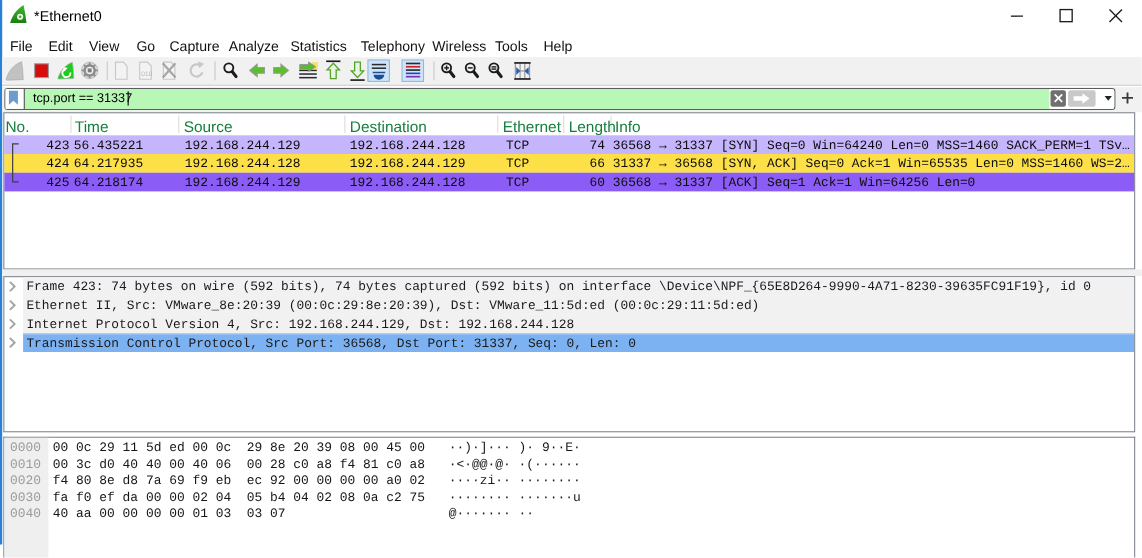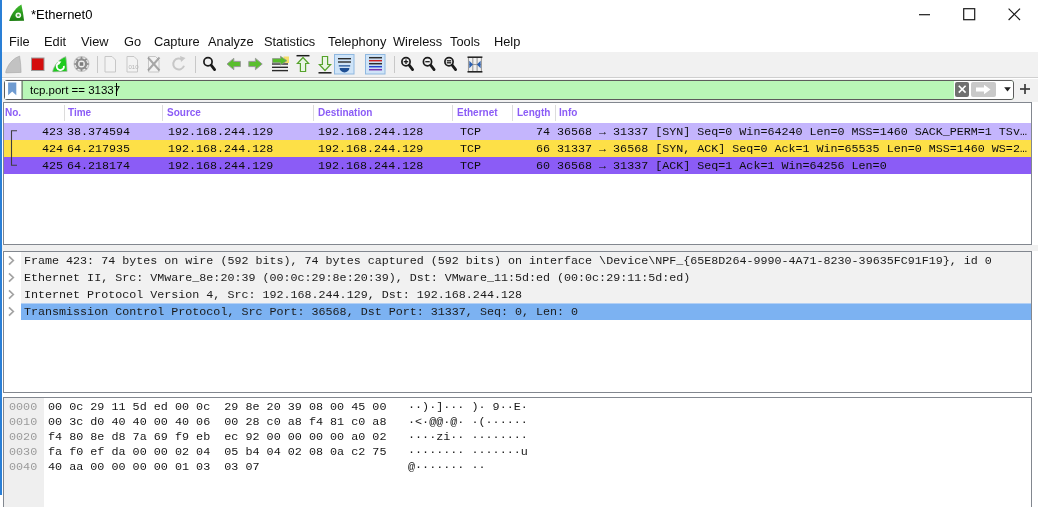--- a/index.html
+++ b/index.html
@@ -18,21 +18,21 @@
 
 #filterrow { left:2px; top:79px; width:1036px; height:23px; background:#f1f1f1; }
 #filterbox { left:4px; top:80px; width:1010px; height:20px; background:#b9f7b7; border:1px solid #5c5c5c; border-radius:3px; }
 #filterwhite { left:954px; top:81px; width:59px; height:18px; background:#ffffff; border-radius:0 2px 2px 0; }
 #ftext { left:30px; top:84px; font-size:11.5px; color:#000; }
 #fcursor { left:116px; top:83px; width:1px; height:13px; background:#000; }
 #fbtnx { left:955px; top:82px; width:14px; height:15px; background:#6f6f6f; border-radius:2px; }
 #fbtnarrow { left:971px; top:82px; width:25px; height:15px; background:#c9c9c9; border-radius:2px; }
 #plist { left:3px; top:102px; width:1029px; height:143px; background:#fff; border:1px solid #82878f; }
 .hsep { top:105px; width:1px; height:16px; background:#dcdcdc; }
-.hdr { top:107px; font-size:10px; color:#8b5cf6;font-weight:bold; }
+.hdr { top:107px; font-size:14px; color:#15803d; }
 .prow { left:4px; width:1027px; height:17px; font-size:12px; }
 .prow span { position:absolute; top:2px; white-space:pre; font-size:11.7px; }
 
 #dpane { left:3px; top:251px; width:1029px; height:142px; background:#fff; border:1px solid #82878f; }
 .drow { left:21px; width:1010px; height:17px; background:#f1f1f1; }
 .dtext { font-size:11.7px; color:#1a1a1a; white-space:pre; }
 
 #hpane { left:3px; top:397px; width:1029px; height:110px; background:#fff; border:1px solid #82878f; border-bottom:none; }
 #hoffcol { left:4px; top:398px; width:40px; height:109px; background:#efefef; }
 .hexrow { font-size:11.75px; line-height:15px; white-space:pre; }
@@ -81,21 +81,21 @@
 <div class="abs hsep" style="left:555px;"></div>
 <div class="abs hdr" style="left:5px;">No.</div>
 <div class="abs hdr" style="left:68px;">Time</div>
 <div class="abs hdr" style="left:167px;">Source</div>
 <div class="abs hdr" style="left:318px;">Destination</div>
 <div class="abs hdr" style="left:457px;">Ethernet</div>
 <div class="abs hdr" style="left:517px;">Length</div>
 <div class="abs hdr" style="left:559px;">Info</div>
 <div class="abs prow mono" style="top:123px; background:#c4b5fd; color:#0d0d0d;">
   <span style="left:38px;">423</span>
-    <span style="left:63px;">38.374594</span>
+    <span style="left:63px;">56.435221</span>
     <span style="left:164px;">192.168.244.129</span>
     <span style="left:314px;">192.168.244.128</span>
     <span style="left:456px;">TCP</span>
     <span style="left:532px;">74</span>
     <span style="left:553px;">36568 → 31337 [SYN] Seq=0 Win=64240 Len=0 MSS=1460 SACK_PERM=1 TSv…</span>
 </div>
 <div class="abs prow mono" style="top:140px; background:#fde047; color:#0d0d0d;">
   <span style="left:38px;">424</span>
     <span style="left:63px;">64.217935</span>
     <span style="left:164px;">192.168.244.128</span>

